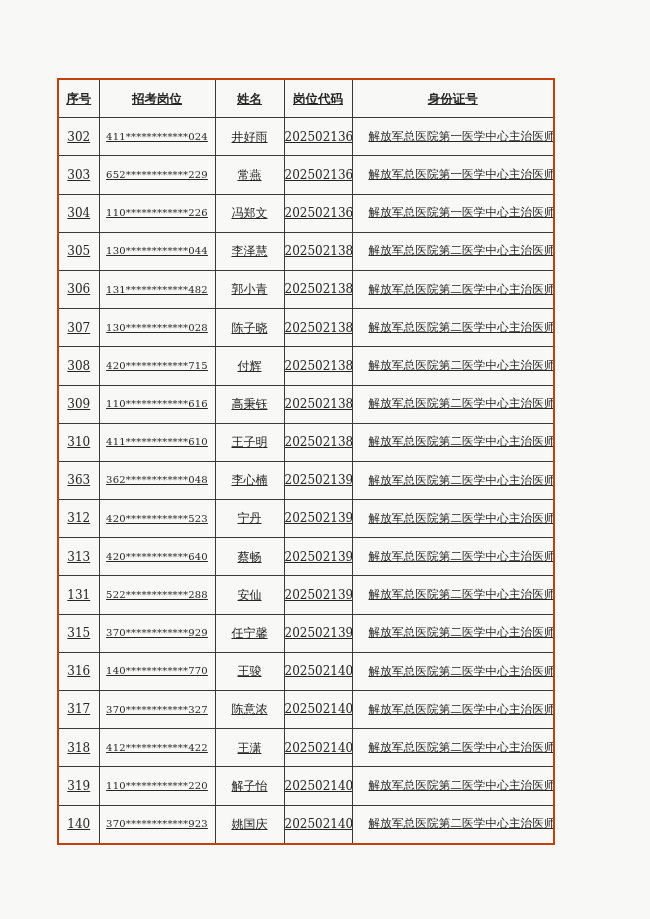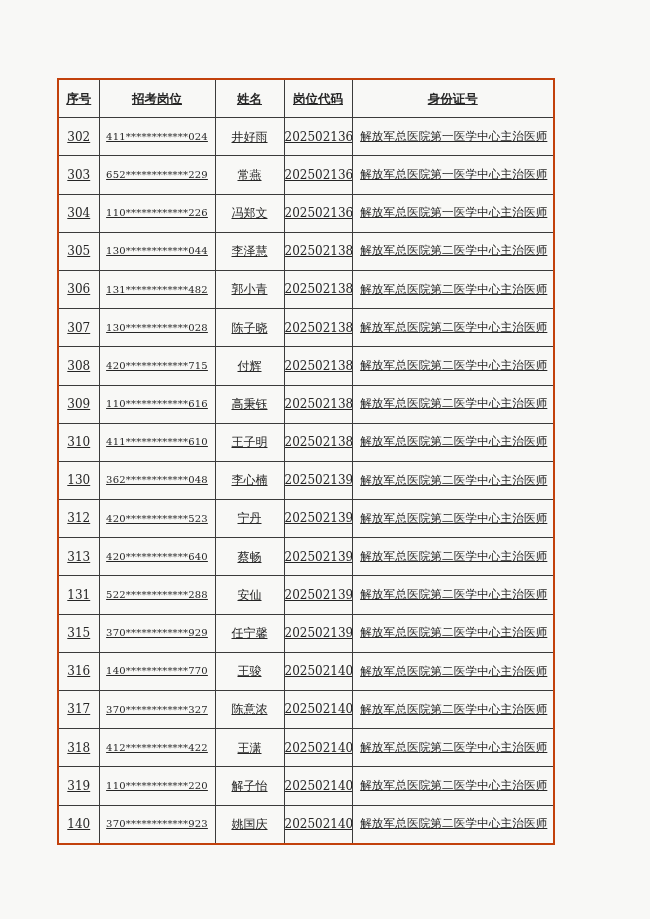--- a/index.html
+++ b/index.html
@@ -44,22 +44,22 @@
     font-size: 12px;
     line-height: 1.2;
     overflow: hidden;
     white-space: nowrap;
   }
   .doc-table th {
     font-weight: bold;
     font-size: 12.5px;
   }
   .doc-table td.cell-pos {
-    text-align: center;
-    padding-left: 2px;
+    text-align: left;
+    padding-left: 16px;
     font-size: 11.5px;
     letter-spacing: 0.2px;
   }
   .doc-table td.cell-id {
     font-size: 10px;
     letter-spacing: 0.2px;
   }
 </style>
 </head>
 <body>
@@ -140,21 +140,21 @@
     <td class="cell-pos">解放军总医院第二医学中心主治医师</td>
   </tr>
         <tr>
     <td class="cell-no">310</td>
     <td class="cell-id">411************610</td>
     <td class="cell-name">王子明</td>
     <td class="cell-code">2025021388</td>
     <td class="cell-pos">解放军总医院第二医学中心主治医师</td>
   </tr>
         <tr>
-    <td class="cell-no">130</td>
+    <td class="cell-no">363</td>
     <td class="cell-id">362************048</td>
     <td class="cell-name">李心楠</td>
     <td class="cell-code">2025021393</td>
     <td class="cell-pos">解放军总医院第二医学中心主治医师</td>
   </tr>
         <tr>
     <td class="cell-no">312</td>
     <td class="cell-id">420************523</td>
     <td class="cell-name">宁丹</td>
     <td class="cell-code">2025021393</td>

